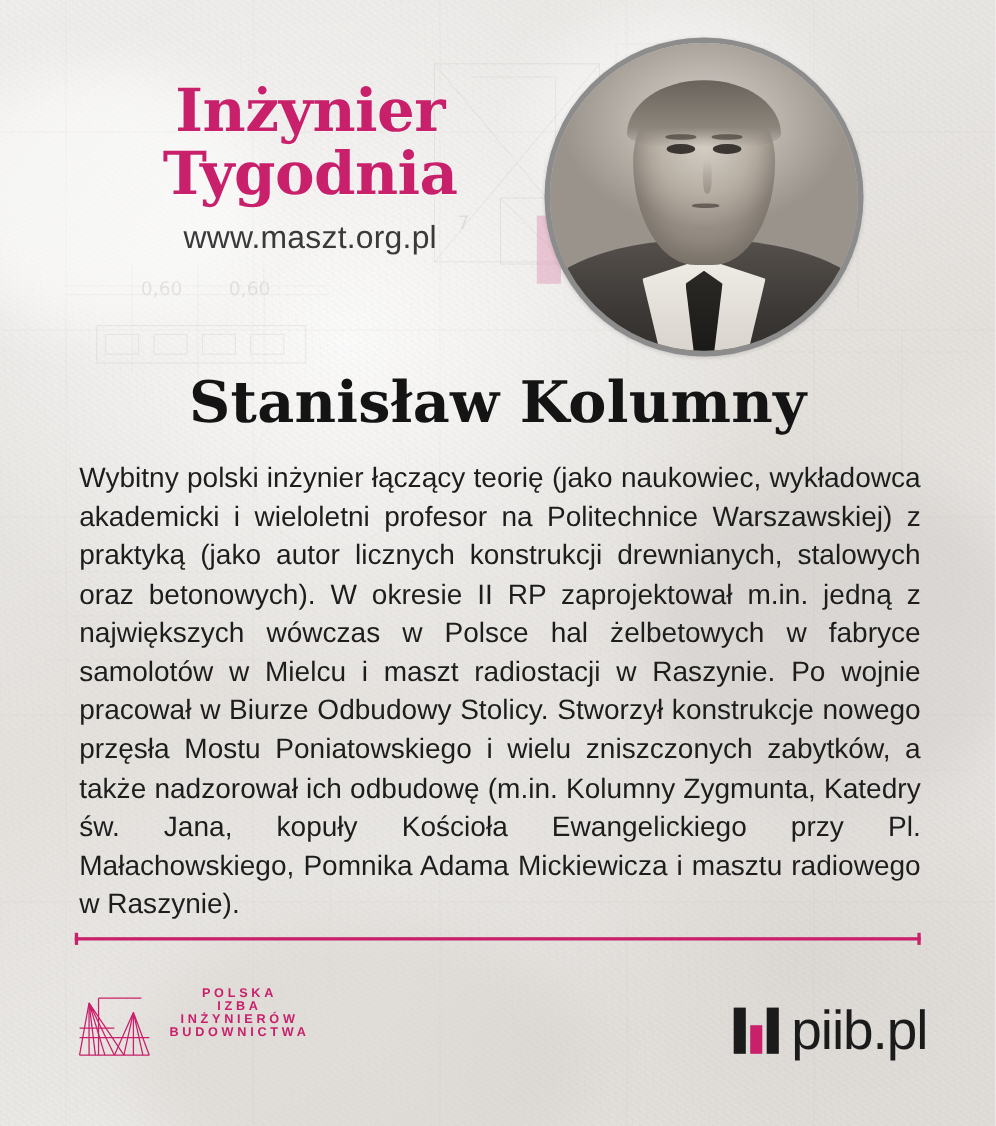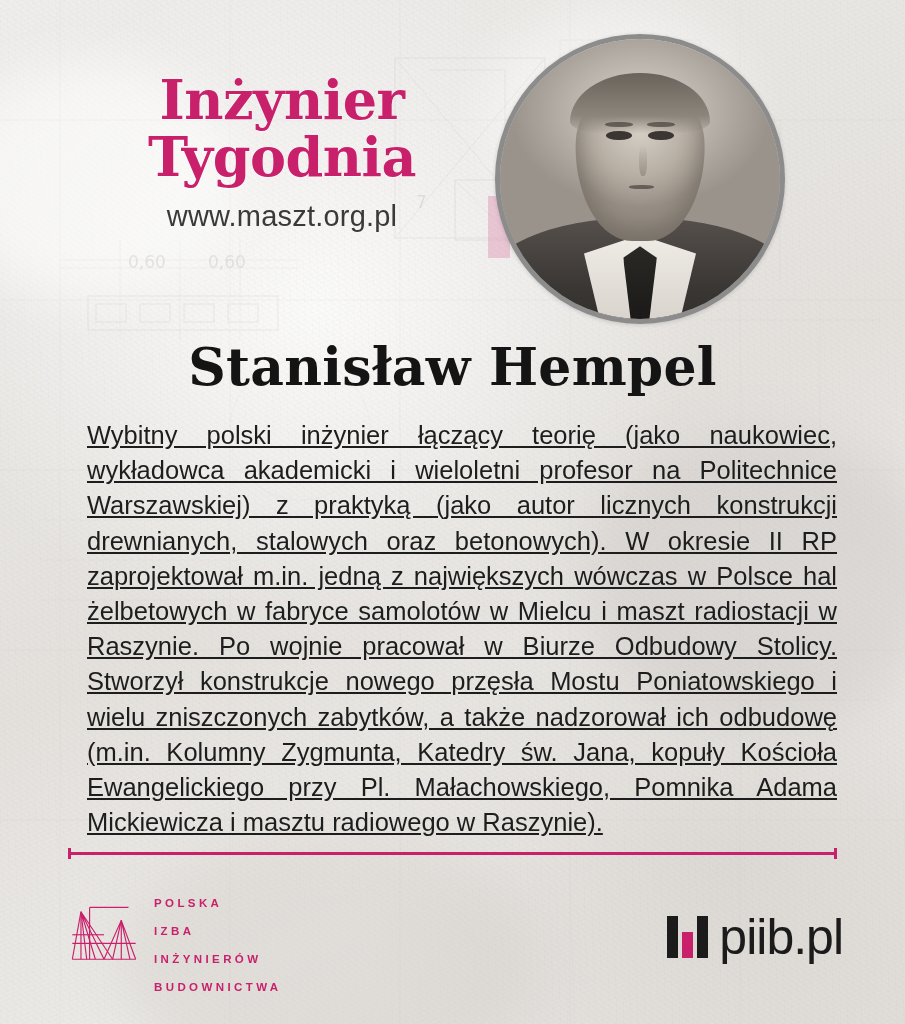--- a/index.html
+++ b/index.html
@@ -202,29 +202,28 @@
     font-family: "DejaVu Serif", serif;
     font-weight: bold;
     font-size: 52px;
     color: #141414;
     letter-spacing: 0.2px;
   }
 
   
   .bio {
     position: absolute;
-    left: 87px;
+    left: 72px;
     right: 68px;
     top: 418px;
     font-size: 25.5px;
     line-height: 1.38;
     color: #1d1d1d;
     text-align: justify;
     font-family: "Liberation Sans", sans-serif;
-    text-decoration: underline;
   }
   .bio p { margin: 0; }
 
   
   .divider {
     position: absolute;
     left: 68px;
     right: 68px;
     top: 852px;
     height: 3px;
@@ -248,22 +247,23 @@
     left: 68px;
     top: 893px;
     display: flex;
     align-items: flex-start;
     gap: 14px;
   }
   .piib-mark { width: 72px; height: 72px; flex: 0 0 auto; }
   .piib-words {
     display: flex;
     flex-direction: column;
-    gap: 16px;
+    gap: 0;
     padding-top: 4px;
+    align-items: center;
   }
   .piib-words span {
     font-size: 11.5px;
     letter-spacing: 3.4px;
     color: #c9206b;
     font-weight: bold;
     font-family: "Liberation Sans", sans-serif;
   }
 
   .footer-right {
@@ -354,21 +354,21 @@
       <div class="hair"></div>
       <div class="brow l"></div>
       <div class="brow r"></div>
       <div class="eye l"></div>
       <div class="eye r"></div>
       <div class="nose"></div>
       <div class="mouth"></div>
     </div>
   </div>
 
-  <div class="person-name">Stanisław Hempel</div>
+  <div class="person-name">Stanisław Kolumny</div>
 
   <div class="bio">
     <p>Wybitny polski inżynier łączący teorię (jako naukowiec, wykładowca akademicki i wieloletni profesor na Politechnice Warszawskiej) z praktyką (jako autor licznych konstrukcji drewnianych, stalowych oraz betonowych). W okresie II RP zaprojektował m.in. jedną z największych wówczas w Polsce hal żelbetowych w fabryce samolotów w Mielcu i maszt radiostacji w Raszynie. Po wojnie pracował w Biurze Odbudowy Stolicy. Stworzył konstrukcje nowego przęsła Mostu Poniatowskiego i wielu zniszczonych zabytków, a także nadzorował ich odbudowę (m.in. Kolumny Zygmunta, Katedry św. Jana, kopuły Kościoła Ewangelickiego przy Pl. Małachowskiego, Pomnika Adama Mickiewicza i masztu radiowego w Raszynie).</p>
   </div>
 
   <div class="divider"></div>
 
   <div class="footer-left">
     <svg class="piib-mark" viewBox="0 0 100 100">
       <g stroke="#c9206b" stroke-width="1.6" fill="none">

